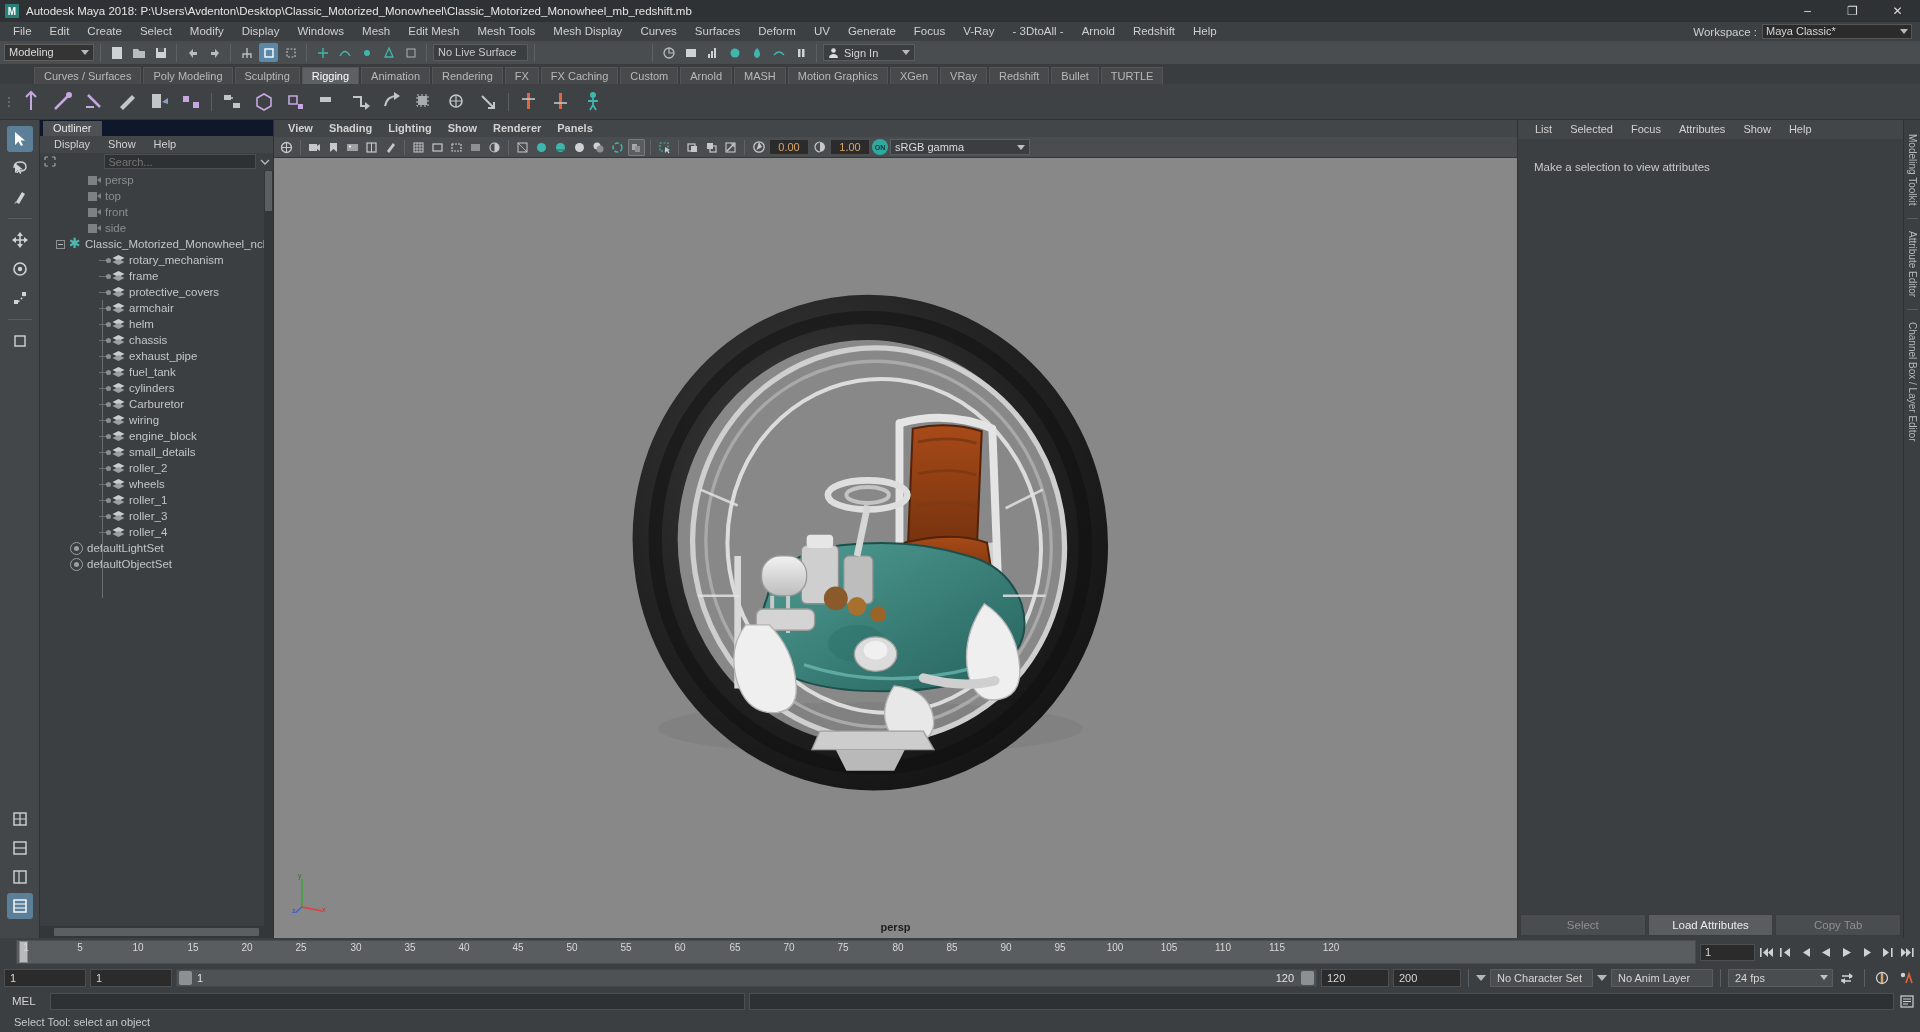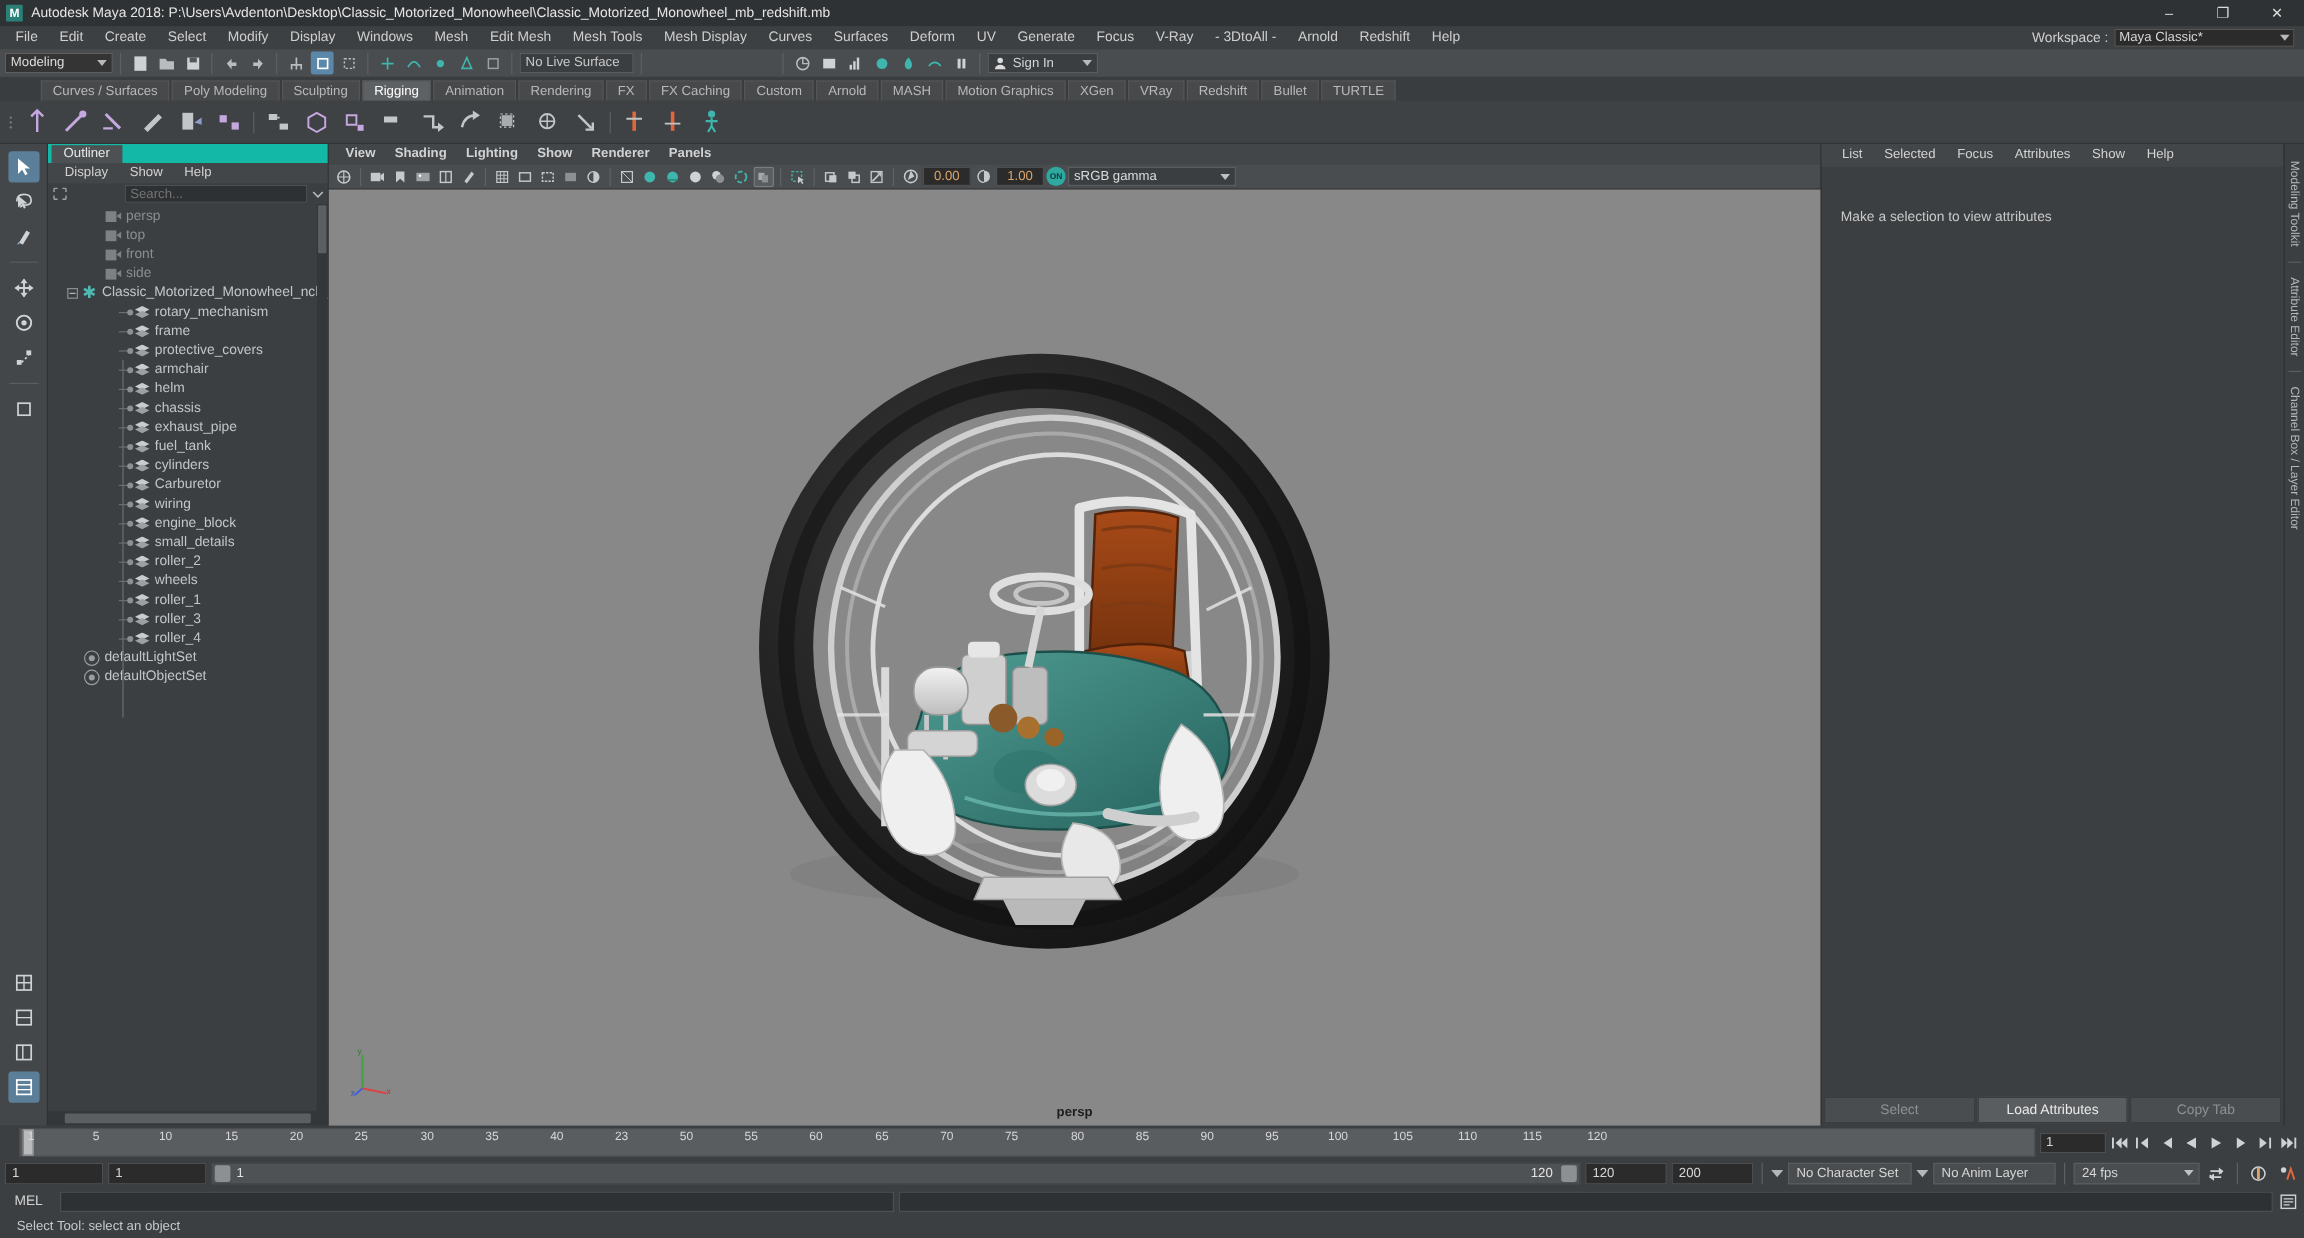--- a/index.html
+++ b/index.html
@@ -90,21 +90,21 @@
   
   .toolcol { width:40px;background:#444749;display:flex;flex-direction:column;align-items:center;
              padding-top:6px;gap:3px;flex:0 0 40px;border-right:1px solid #2f3132; }
   .tbtn { width:26px;height:26px;display:flex;align-items:center;justify-content:center;border-radius:3px; }
   .tbtn.sel { background:#5c7f99; }
   .tool-div { width:24px;height:1px;background:#5a5d5f;margin:5px 0; }
 
   
   .outliner { width:234px;background:#3c3f41;display:flex;flex-direction:column;flex:0 0 234px;
               border-right:1px solid #2f3132; }
-  .panel-tab-row { height:16px;background:#14b8a6;display:flex;align-items:center; }
+  .panel-tab-row { height:16px;background:#0f172a;display:flex;align-items:center; }
   .panel-tab { height:15px;line-height:15px;padding:0 10px;font-size:11px;background:#4e5153;
                color:#e8e8e8;margin-left:3px; }
   .outl-menu { height:17px;background:#434648;display:flex;align-items:center;gap:2px;padding-left:6px; }
   .outl-menu span { font-size:11px;color:#d2d2d2;padding:0 8px;line-height:17px; }
   .outl-search { height:17px;display:flex;align-items:center;background:#3c3f41;padding:2px 2px 2px 4px;gap:3px; }
   .search-ico { width:14px;height:13px;display:flex;align-items:center;justify-content:center; }
   .search-inp { flex:1;height:15px;background:#2e3133;border:1px solid #4c4f51;color:#9a9a9a;
                 font-size:11px;padding:0 4px;font-family:inherit;margin-left:44px; }
   .outl-list { flex:1;overflow:hidden;position:relative;background:#3c3f41;padding-top:2px; }
   .orow { height:16px;display:flex;align-items:center;font-size:11.5px;padding-left:4px;white-space:nowrap; }
@@ -149,21 +149,21 @@
                color:#dcdcdc;padding:0 4px;line-height:14px;position:relative; }
   .gamma-sel .arrow { position:absolute;right:4px;top:5px;border-left:4px solid transparent;
     border-right:4px solid transparent;border-top:5px solid #c0c0c0; }
   .viewport { flex:1;background:#888888;position:relative;overflow:hidden; }
   .vp-label { position:absolute;bottom:5px;left:0;right:0;text-align:center;font-size:11px;
               color:#1e1e1e;font-weight:bold; }
   .axis { position:absolute;left:18px;bottom:25px;width:34px;height:40px; }
 
   
   .rightpanel { width:386px;background:#3c3f41;display:flex;flex-direction:column;flex:0 0 386px;
-                border-left:1px solid #2f3132;gap:14px; }
+                border-left:1px solid #2f3132; }
   .rp-menu { height:19px;background:#434648;display:flex;align-items:center;padding-left:8px;flex:0 0 19px; }
   .rp-menu span { font-size:11px;color:#d2d2d2;padding:0 9px;line-height:19px; }
   .rp-body { flex:1;padding:22px 0 0 16px;font-size:11.5px;color:#c9c9c9; }
   .rp-buttons { height:24px;display:flex;flex:0 0 24px;gap:2px;padding:0 2px 2px 2px; }
   .rpb { flex:1;background:#4a4d4f;display:flex;align-items:center;justify-content:center;
          font-size:11.5px;color:#8e9193;border:1px solid #3a3c3e; }
   .rpb.mid { background:#5a5d5f;color:#eaeaea; }
 
   
   .vtabs { width:17px;background:#3c3f41;display:flex;flex-direction:column;align-items:center;
@@ -1142,21 +1142,21 @@
       <div class="ticklbl" style="left:9px">1</div>
       <div class="ticklbl" style="left:63px">5</div>
       <div class="ticklbl" style="left:121px">10</div>
       <div class="ticklbl" style="left:176px">15</div>
       <div class="ticklbl" style="left:230px">20</div>
       <div class="ticklbl" style="left:284px">25</div>
       <div class="ticklbl" style="left:339px">30</div>
 
       <div class="ticklbl" style="left:393px">35</div>
       <div class="ticklbl" style="left:447px">40</div>
-      <div class="ticklbl" style="left:501px">23</div>
+      <div class="ticklbl" style="left:501px">45</div>
       <div class="ticklbl" style="left:555px">50</div>
       <div class="ticklbl" style="left:609px">55</div>
       <div class="ticklbl" style="left:663px">60</div>
       <div class="ticklbl" style="left:718px">65</div>
       <div class="ticklbl" style="left:772px">70</div>
       <div class="ticklbl" style="left:826px">75</div>
       <div class="ticklbl" style="left:881px">80</div>
       <div class="ticklbl" style="left:935px">85</div>
       <div class="ticklbl" style="left:989px">90</div>
       <div class="ticklbl" style="left:1043px">95</div>

